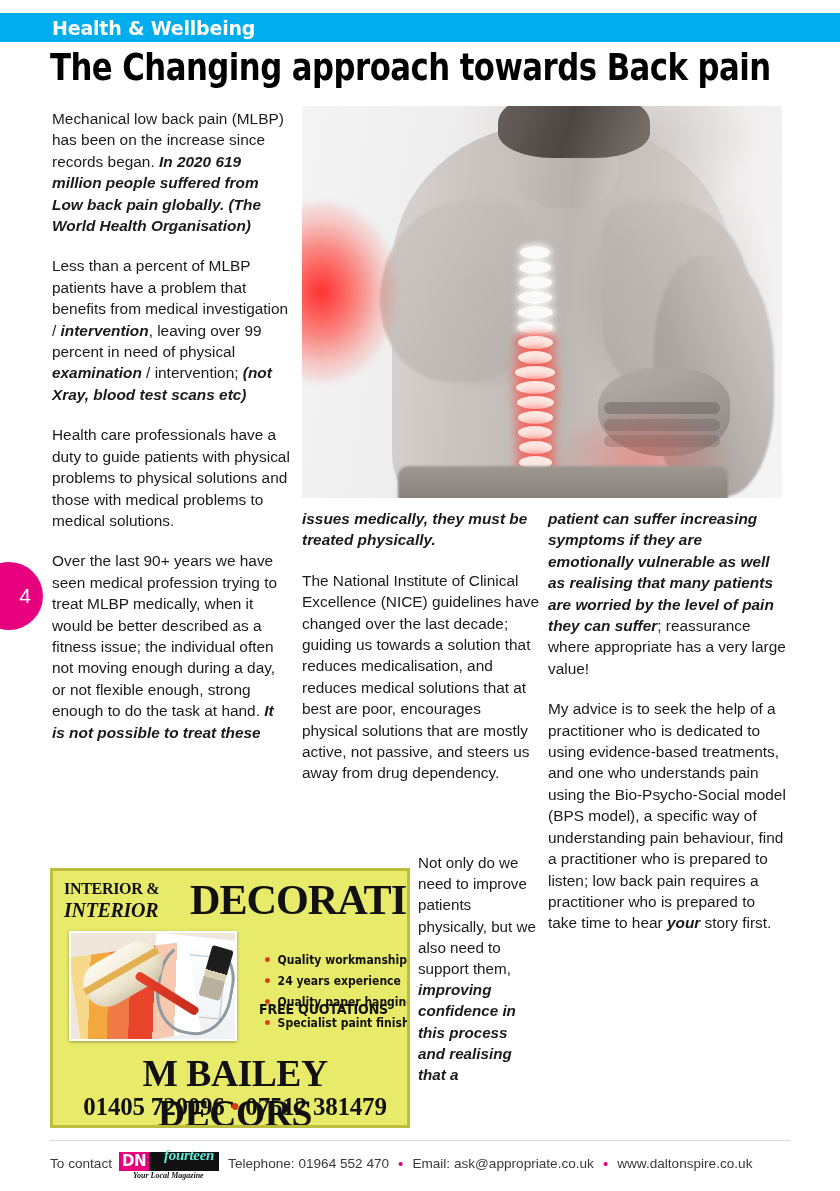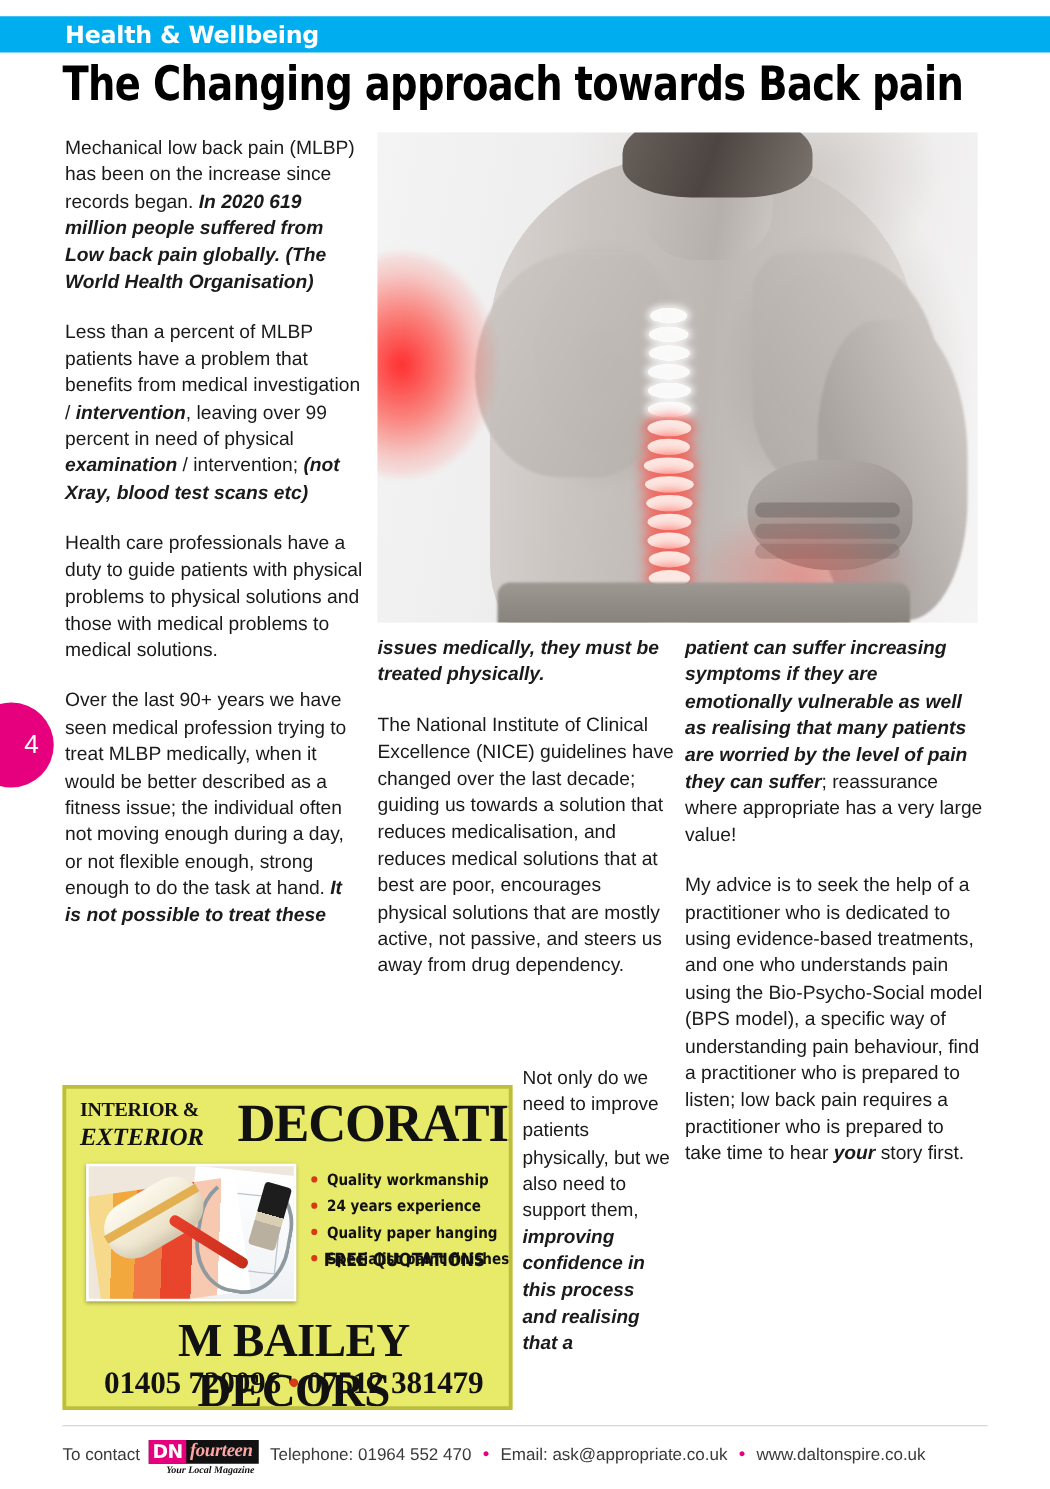--- a/index.html
+++ b/index.html
@@ -244,21 +244,21 @@
     position:absolute;left:196px;top:62px;width:158px;
     font-family:"DejaVu Sans Condensed","Liberation Sans Narrow","Liberation Sans", sans-serif;
   }
   .ad-bullets li{
     list-style:none;
     font-weight:bold;font-size:12.4px;line-height:21px;
     color:#111;position:relative;padding-left:13px;
     white-space:nowrap;
     transform:scaleX(0.97);transform-origin:left;
   }
-  .ad-bullets ul{margin:0;padding:0;}
+  .ad-bullets ul{margin:16px;padding:0;}
   .ad-bullets li::before{
     content:"";position:absolute;left:0;top:8px;width:5px;height:5px;
     border-radius:50%;background:#D63B18;
   }
   .ad-free{
     position:absolute;left:206px;top:130px;
     font-family:"DejaVu Sans Condensed","Liberation Sans Narrow","Liberation Sans", sans-serif;
     font-weight:bold;font-size:14.5px;color:#111;letter-spacing:-0.2px;
     transform:scaleX(0.97);transform-origin:left;
   }
@@ -298,24 +298,24 @@
     background:#111111;height:19px;padding:0 1px 0 0;
     position:relative;
   }
   .logo-dn{
     background:#E6007E;color:#ffffff;
     font-family:"DejaVu Sans", sans-serif;
     font-weight:bold;font-size:15px;line-height:19px;
     padding:0 3px;letter-spacing:-0.5px;
   }
   .logo-fourteen{
-    color:#fca5a5;
+    color:#5eead4;
     font-family:"Liberation Serif", serif;
     font-style:italic;font-weight:bold;font-size:15px;line-height:19px;
-    padding:0 4px 0 3px;letter-spacing:-0.3px;
+    padding:0 4px 12px 3px;letter-spacing:-0.3px;margin-left:12px;
   }
   .logo-tag{
     position:absolute;left:14px;top:19px;
     font-family:"Liberation Serif", serif;
     font-style:italic;font-weight:bold;
     font-size:8px;line-height:10px;color:#111;white-space:nowrap;
   }
   .ft{white-space:nowrap;}
 </style>
 </head>
@@ -378,21 +378,21 @@
       <p><span>Not only do we need to improve patients physically, but we also need to support them, </span><span class="bi">improving confidence in this process and realising that a</span></p>
     </div>
   <div class="col" id="col3">
       <p><span class="bi">patient can suffer increasing symptoms if they are emotionally vulnerable as well as realising that many patients are worried by the level of pain they can suffer</span><span>; reassurance where appropriate has a very large value!</span></p>
       <p><span>My advice is to seek the help of a practitioner who is dedicated to using evidence-based treatments, and one who understands pain using the Bio-Psycho-Social model (BPS model), a specific way of understanding pain behaviour, find a practitioner who is prepared to listen; low back pain requires a practitioner who is prepared to take time to hear </span><span class="bi">your</span><span> story first.</span></p>
     </div>
 
   <div class="advert">
     <div class="ad-title-wrap">
       <div class="ad-int">INTERIOR &amp;</div>
-      <div class="ad-ext">EXTERIOR</div>
+      <div class="ad-ext">INTERIOR</div>
       <div class="ad-dec">DECORATING</div>
     </div>
 
     <div class="ad-photo">
       <div class="plan"></div>
       <div class="swatch"></div>
       <div class="wire"></div>
       <div class="roller"></div>
       <div class="handle"></div>
       <div class="brush"></div>

